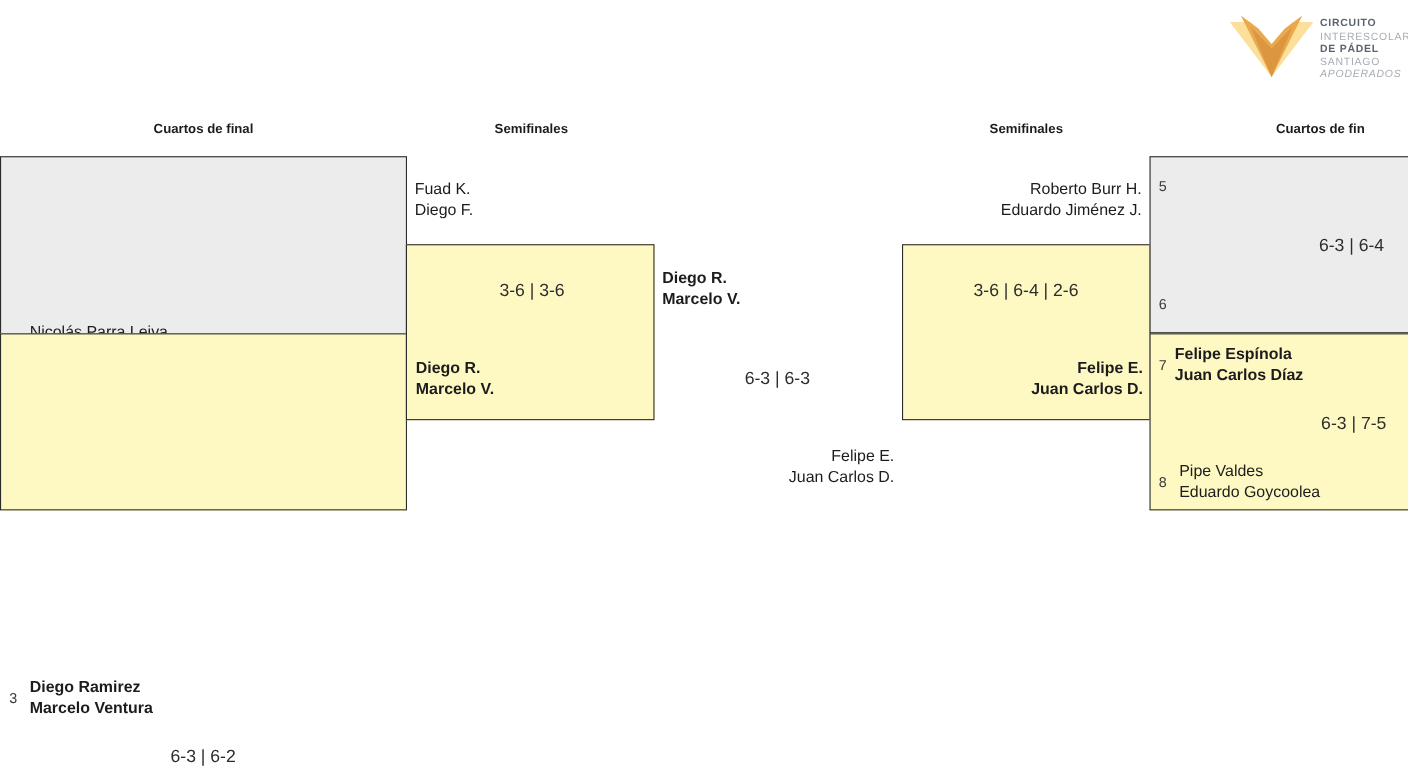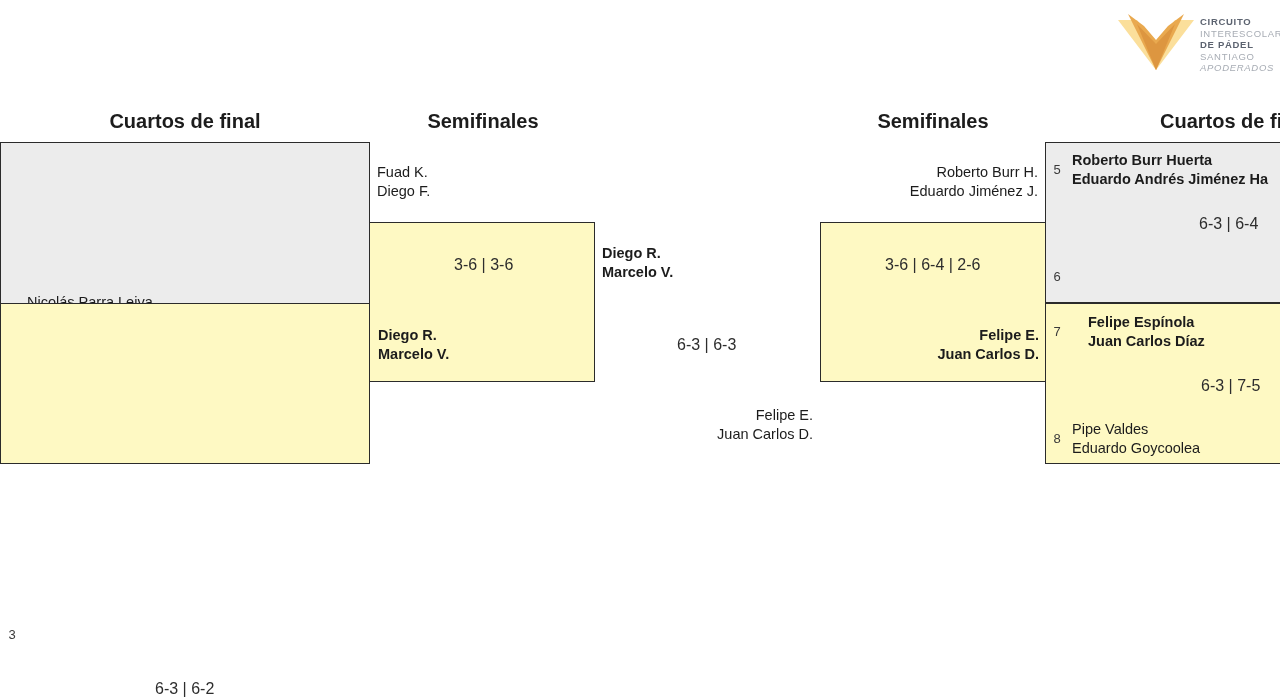--- a/index.html
+++ b/index.html
@@ -31,21 +31,21 @@
   .logo-text div { font-size: 9.5px; letter-spacing: 0.7px; }
   .lt-1 { font-weight: 700; color: #5c6370; }
   .lt-2 { font-weight: 400; color: #a7acb4; }
   .lt-3 { font-weight: 700; color: #5c6370; }
   .lt-4 { font-weight: 400; color: #a7acb4; }
   .lt-5 { font-weight: 400; font-style: italic; color: #a7acb4; }
 
   
   .round-hd {
     position: absolute; top: 110px;
-    font-size: 20px; font-weight: 700; color: #1c1c1c;
+    font-size: 12px; font-weight: 700; color: #1c1c1c;
     text-align: center; white-space: nowrap;
   }
 
   
   .box {
     position: absolute;
     border: 1px solid #2b2b2b;
     background: #fef9c3;
   }
   .box.shaded { background: #ececec; }
@@ -98,20 +98,22 @@
     <span class="team" style="left:26px; top:150px;">Nicolás Parra Leiva
 Arturo Merino Ballart</span>
     <span class="score" style="left:137px; top:214px;">6-4 | 2-6 | 6-7</span>
     <span class="seed" style="left:2px;  top:268px;">2</span>
     <span class="team win" style="left:26px; top:257px;">Fuad Kattan
 Diego Feres</span>
   </div>
 
   <div class="box" style="left:0px; top:303px; width:370px; height:161px;">
     <span class="seed" style="left:2px;  top:323px;">3</span>
+    <span class="team win" style="left:26px; top:312px;">Diego Ramirez
+Marcelo Ventura</span>
     <span class="score" style="left:154px; top:376px;">6-3 | 6-2</span>
 
   </div>
 
   <span class="team" style="left:377px; top:163px;">Fuad K.
 Diego F.</span>
 
   <div class="box" style="left:369px; top:222px; width:226px; height:160px;">
     <span class="score" style="left:84px; top:33px;">3-6 | 3-6</span>
     <span class="team win" style="left:8px; top:103px;">Diego R.
@@ -128,29 +130,27 @@
 Eduardo Jiménez J.</span>
 
   <div class="box" style="left:820px; top:222px; width:226px; height:160px;">
     <span class="score" style="left:64px; top:33px;">3-6 | 6-4 | 2-6</span>
     <span class="team win ralign" style="left:0px; top:103px; width:218px;">Felipe E.
 Juan Carlos D.</span>
   </div>
 
   <div class="box shaded" style="left:1045px; top:142px; width:370px; height:161px;">
     <span class="seed" style="left:2px;  top:19px;">5</span>
-    <span class="team win" style="left:26px; top:8px;">Roberto Burr Huerta
-Eduardo Andrés Jiménez Ha</span>
     <span class="score" style="left:153px; top:72px;">6-3 | 6-4</span>
     <span class="seed" style="left:2px;  top:126px;">6</span>
   </div>
 
   <div class="box" style="left:1045px; top:303px; width:370px; height:161px;">
     <span class="seed" style="left:2px;  top:20px;">7</span>
-    <span class="team win" style="left:42px; top:9px;">Felipe Espínola
+    <span class="team win" style="left:22px; top:9px;">Felipe Espínola
 Juan Carlos Díaz</span>
     <span class="score" style="left:155px; top:73px;">6-3 | 7-5</span>
     <span class="seed" style="left:2px;  top:127px;">8</span>
     <span class="team" style="left:26px; top:116px;">Pipe Valdes
 Eduardo Goycoolea</span>
   </div>
 
 </div>
 
 </body></html>

